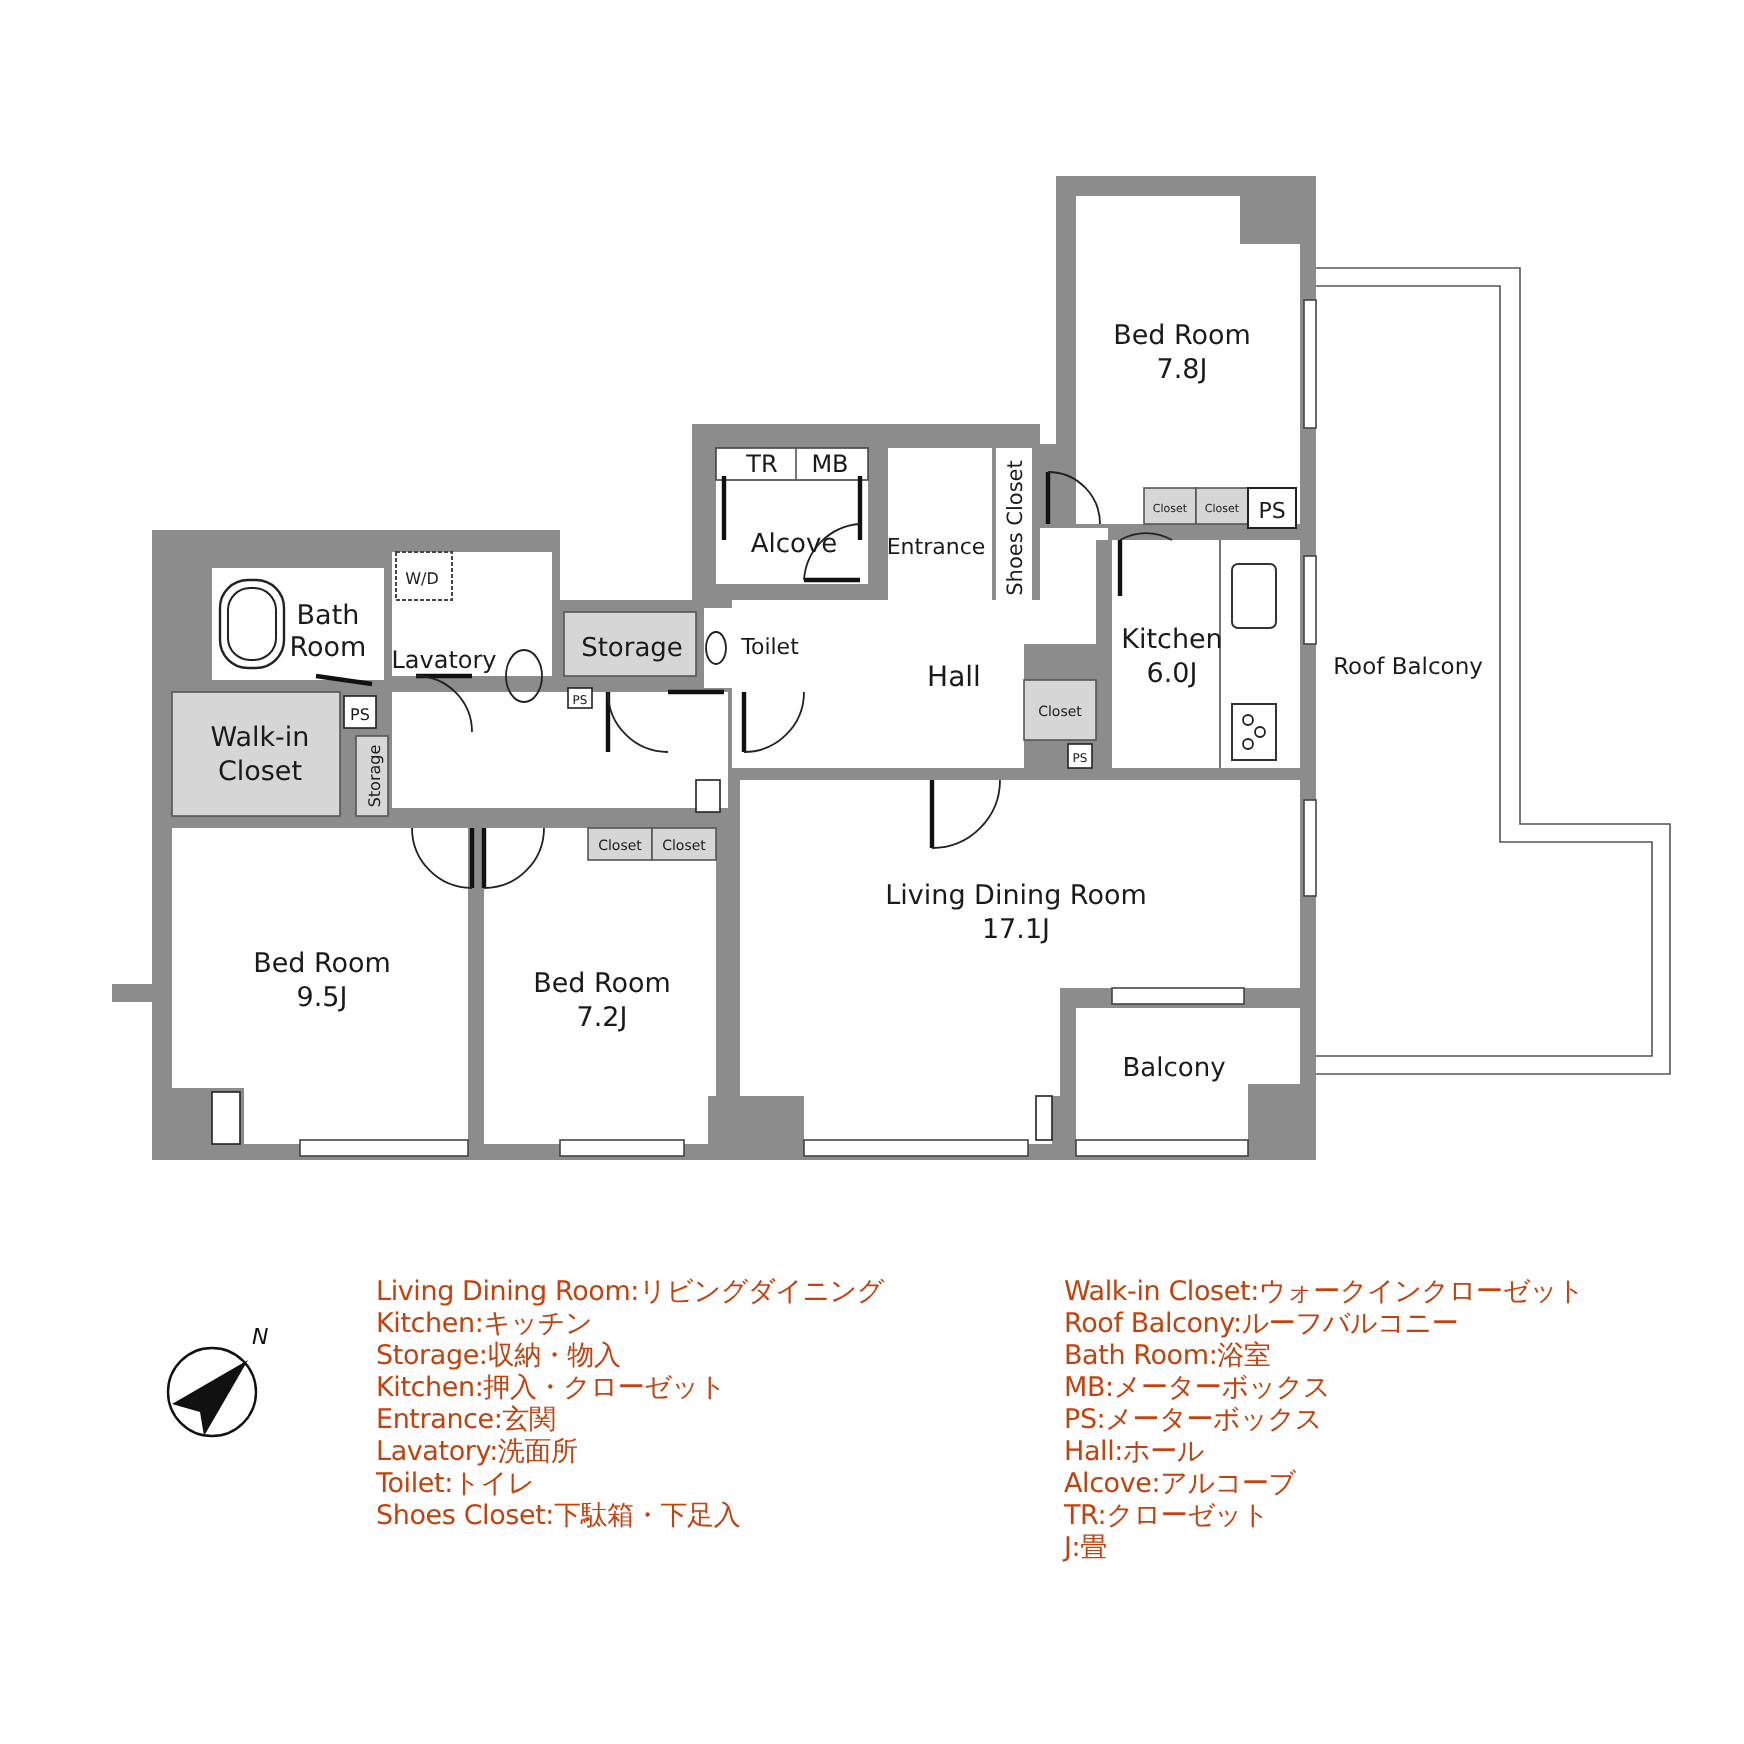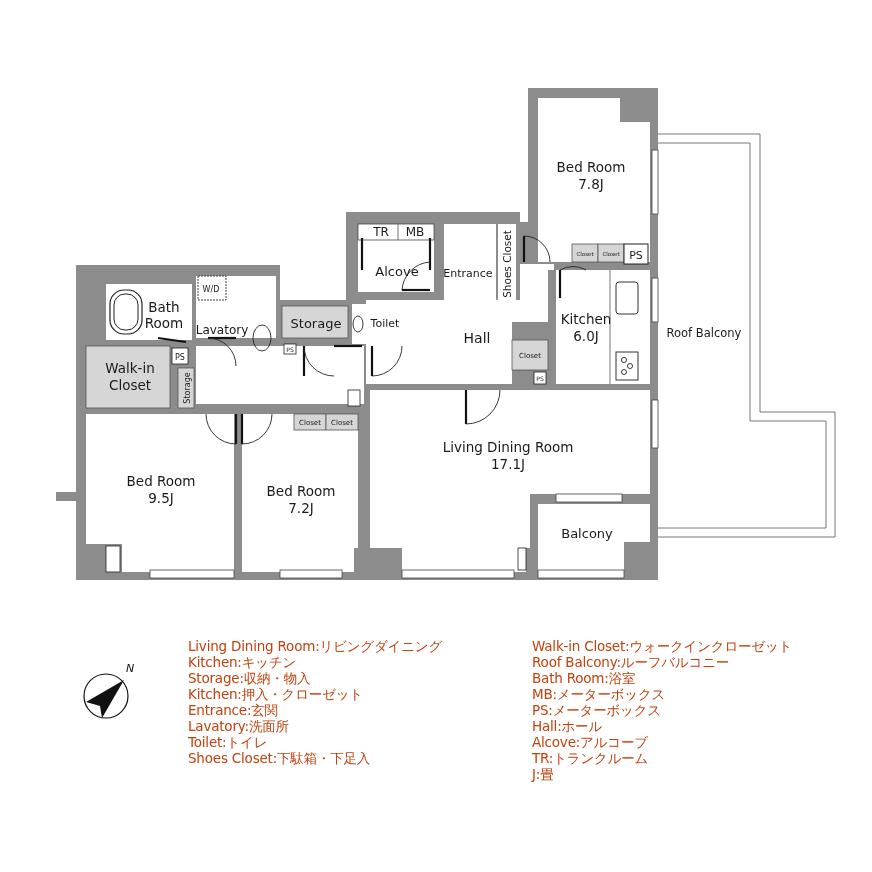--- a/index.html
+++ b/index.html
@@ -204,15 +204,15 @@
 </div>
 
 <div id="legend-right" class="legend">
   <div>Walk-in Closet:ウォークインクローゼット</div>
   <div>Roof Balcony:ルーフバルコニー</div>
   <div>Bath Room:浴室</div>
   <div>MB:メーターボックス</div>
   <div>PS:メーターボックス</div>
   <div>Hall:ホール</div>
   <div>Alcove:アルコーブ</div>
-  <div>TR:トランクルーム</div>
+  <div>TR:クローゼット</div>
   <div>J:畳</div>
 </div>
 
 </body></html>

